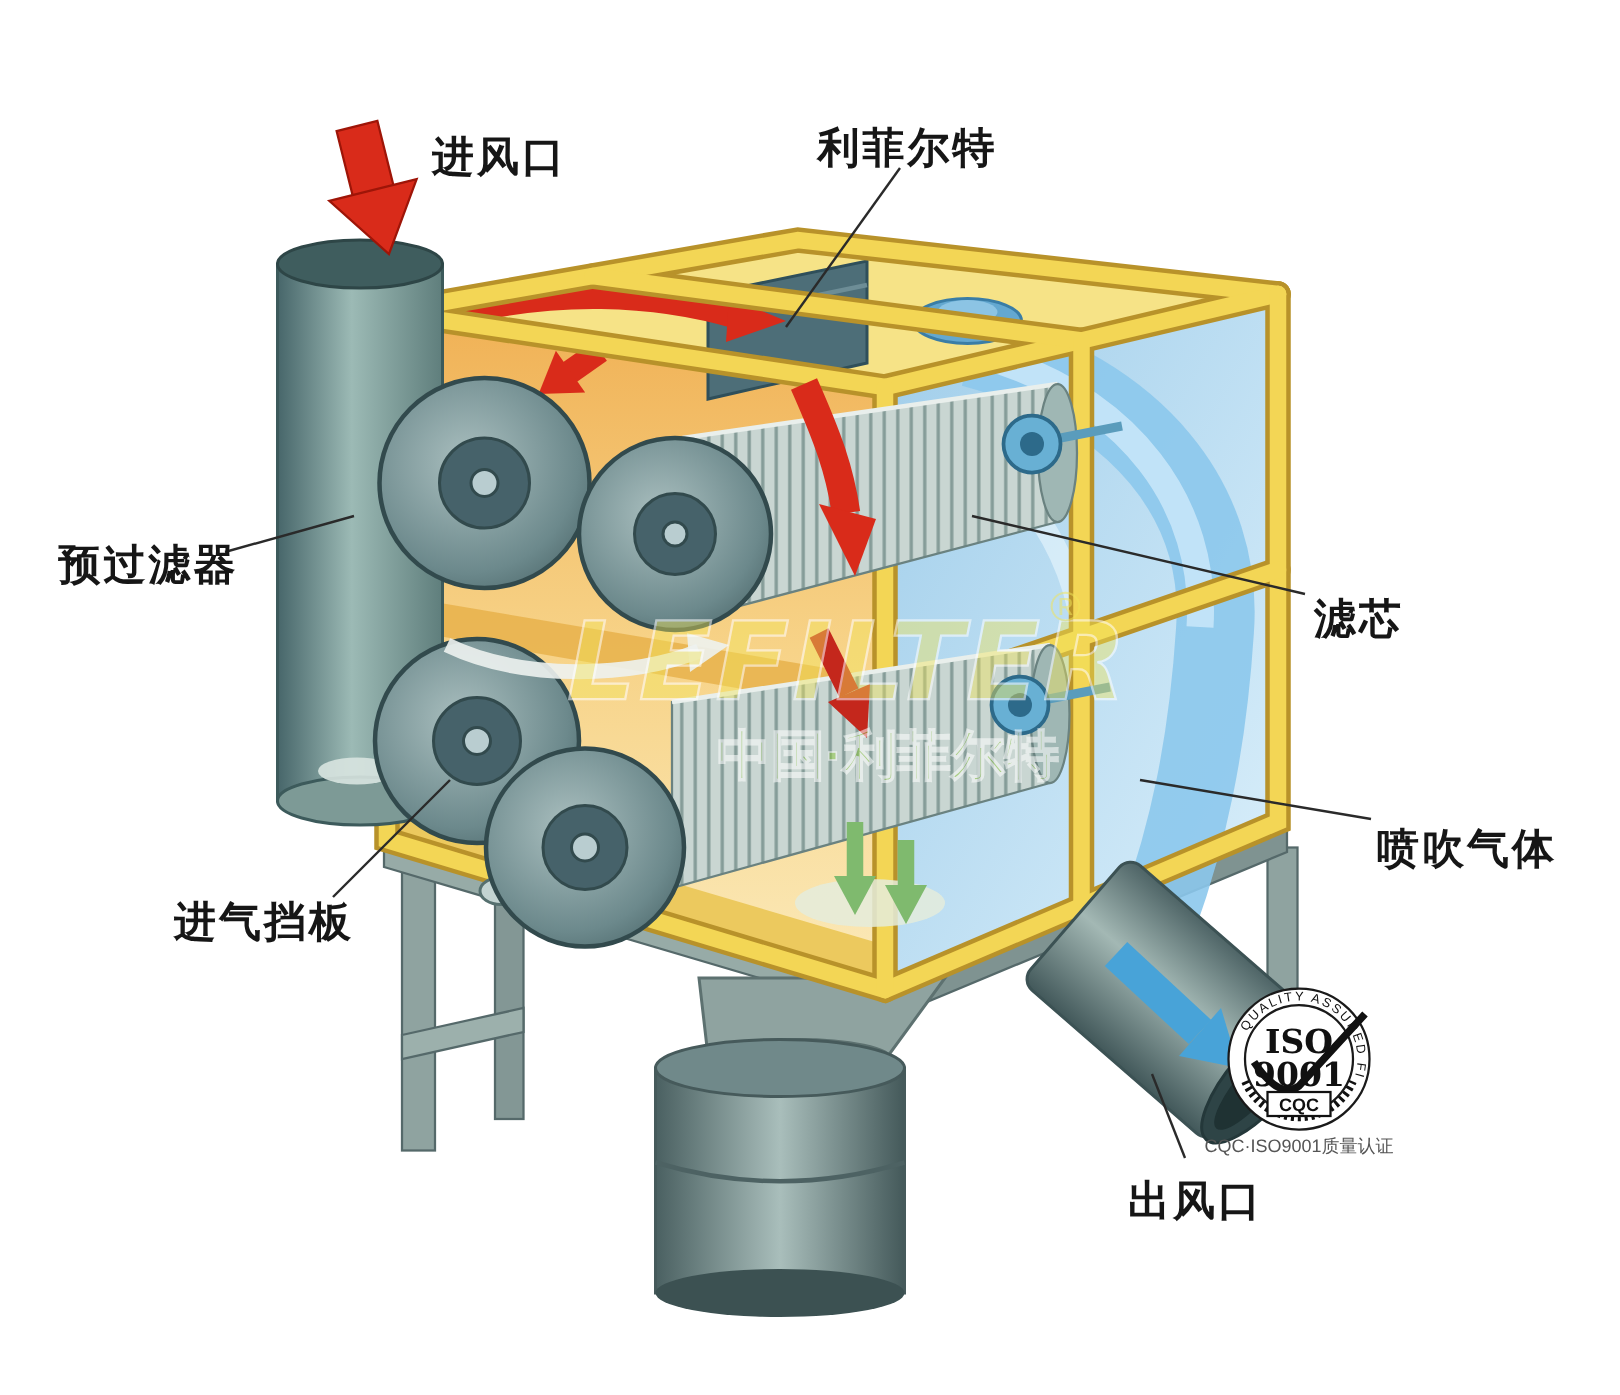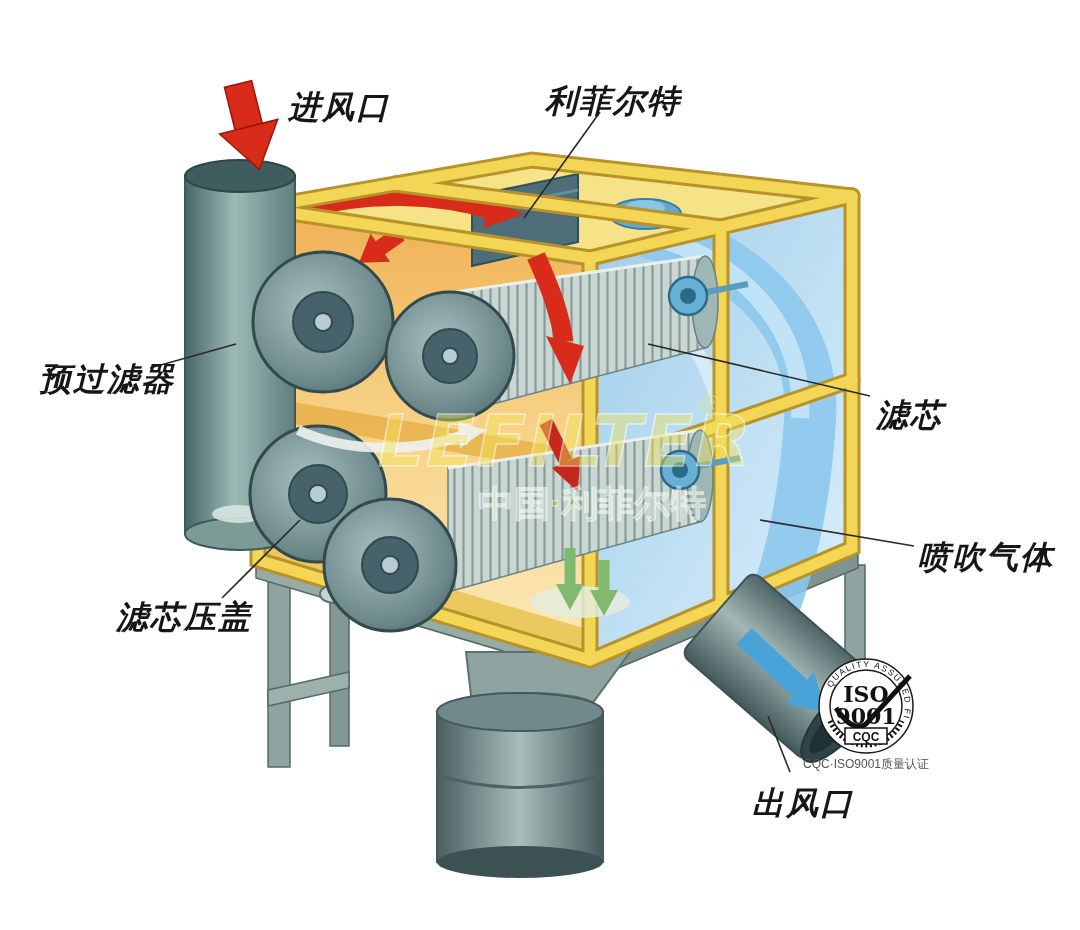--- a/index.html
+++ b/index.html
@@ -2,22 +2,22 @@
 <html><head>
 <meta charset="utf-8">
 <style>
   html,body{margin:0;padding:0;background:#ffffff;}
   .stage{
     position:relative;width:1080px;height:930px;background:#ffffff;
     overflow:hidden;font-family:"Liberation Sans",sans-serif;
   }
   .stage svg{position:absolute;left:0;top:0;}
   .label{
-    position:absolute;font-size:32px;font-weight:600;letter-spacing:2px;
-    color:#161616;white-space:nowrap;font-style:italic;
+    position:absolute;font-size:28px;font-weight:600;letter-spacing:2px;
+    color:#161616;white-space:nowrap;
   }
 </style>
 </head>
 <body>
 
 <div class="stage">
 
 <svg width="1080" height="930" viewBox="0 0 1080 930">
   <defs>
     <linearGradient id="gradPrecyl" x1="0" y1="0" x2="1" y2="0">
@@ -241,17 +241,17 @@
     <line x1="914" y1="546" x2="760" y2="520"></line>
     <line x1="222" y1="598" x2="300" y2="520"></line>
     <line x1="790" y1="772" x2="768" y2="716"></line>
   </g>
 </svg>
 
 <div class="label" style="left:288px;top:86px">进风口</div>
 <div class="label" style="left:545px;top:80px">利菲尔特</div>
 <div class="label" style="left:39px;top:358px">预过滤器</div>
 <div class="label" style="left:876px;top:394px">滤芯</div>
-<div class="label" style="left:918px;top:536px">喷吹气体</div>
-<div class="label" style="left:116px;top:596px">滤芯压盖</div>
+<div class="label" style="left:918px;top:547px">喷吹气体</div>
+<div class="label" style="left:116px;top:596px">进气挡板</div>
 <div class="label" style="left:752px;top:782px">出风口</div>
 
 </div>
 
 </body></html>

